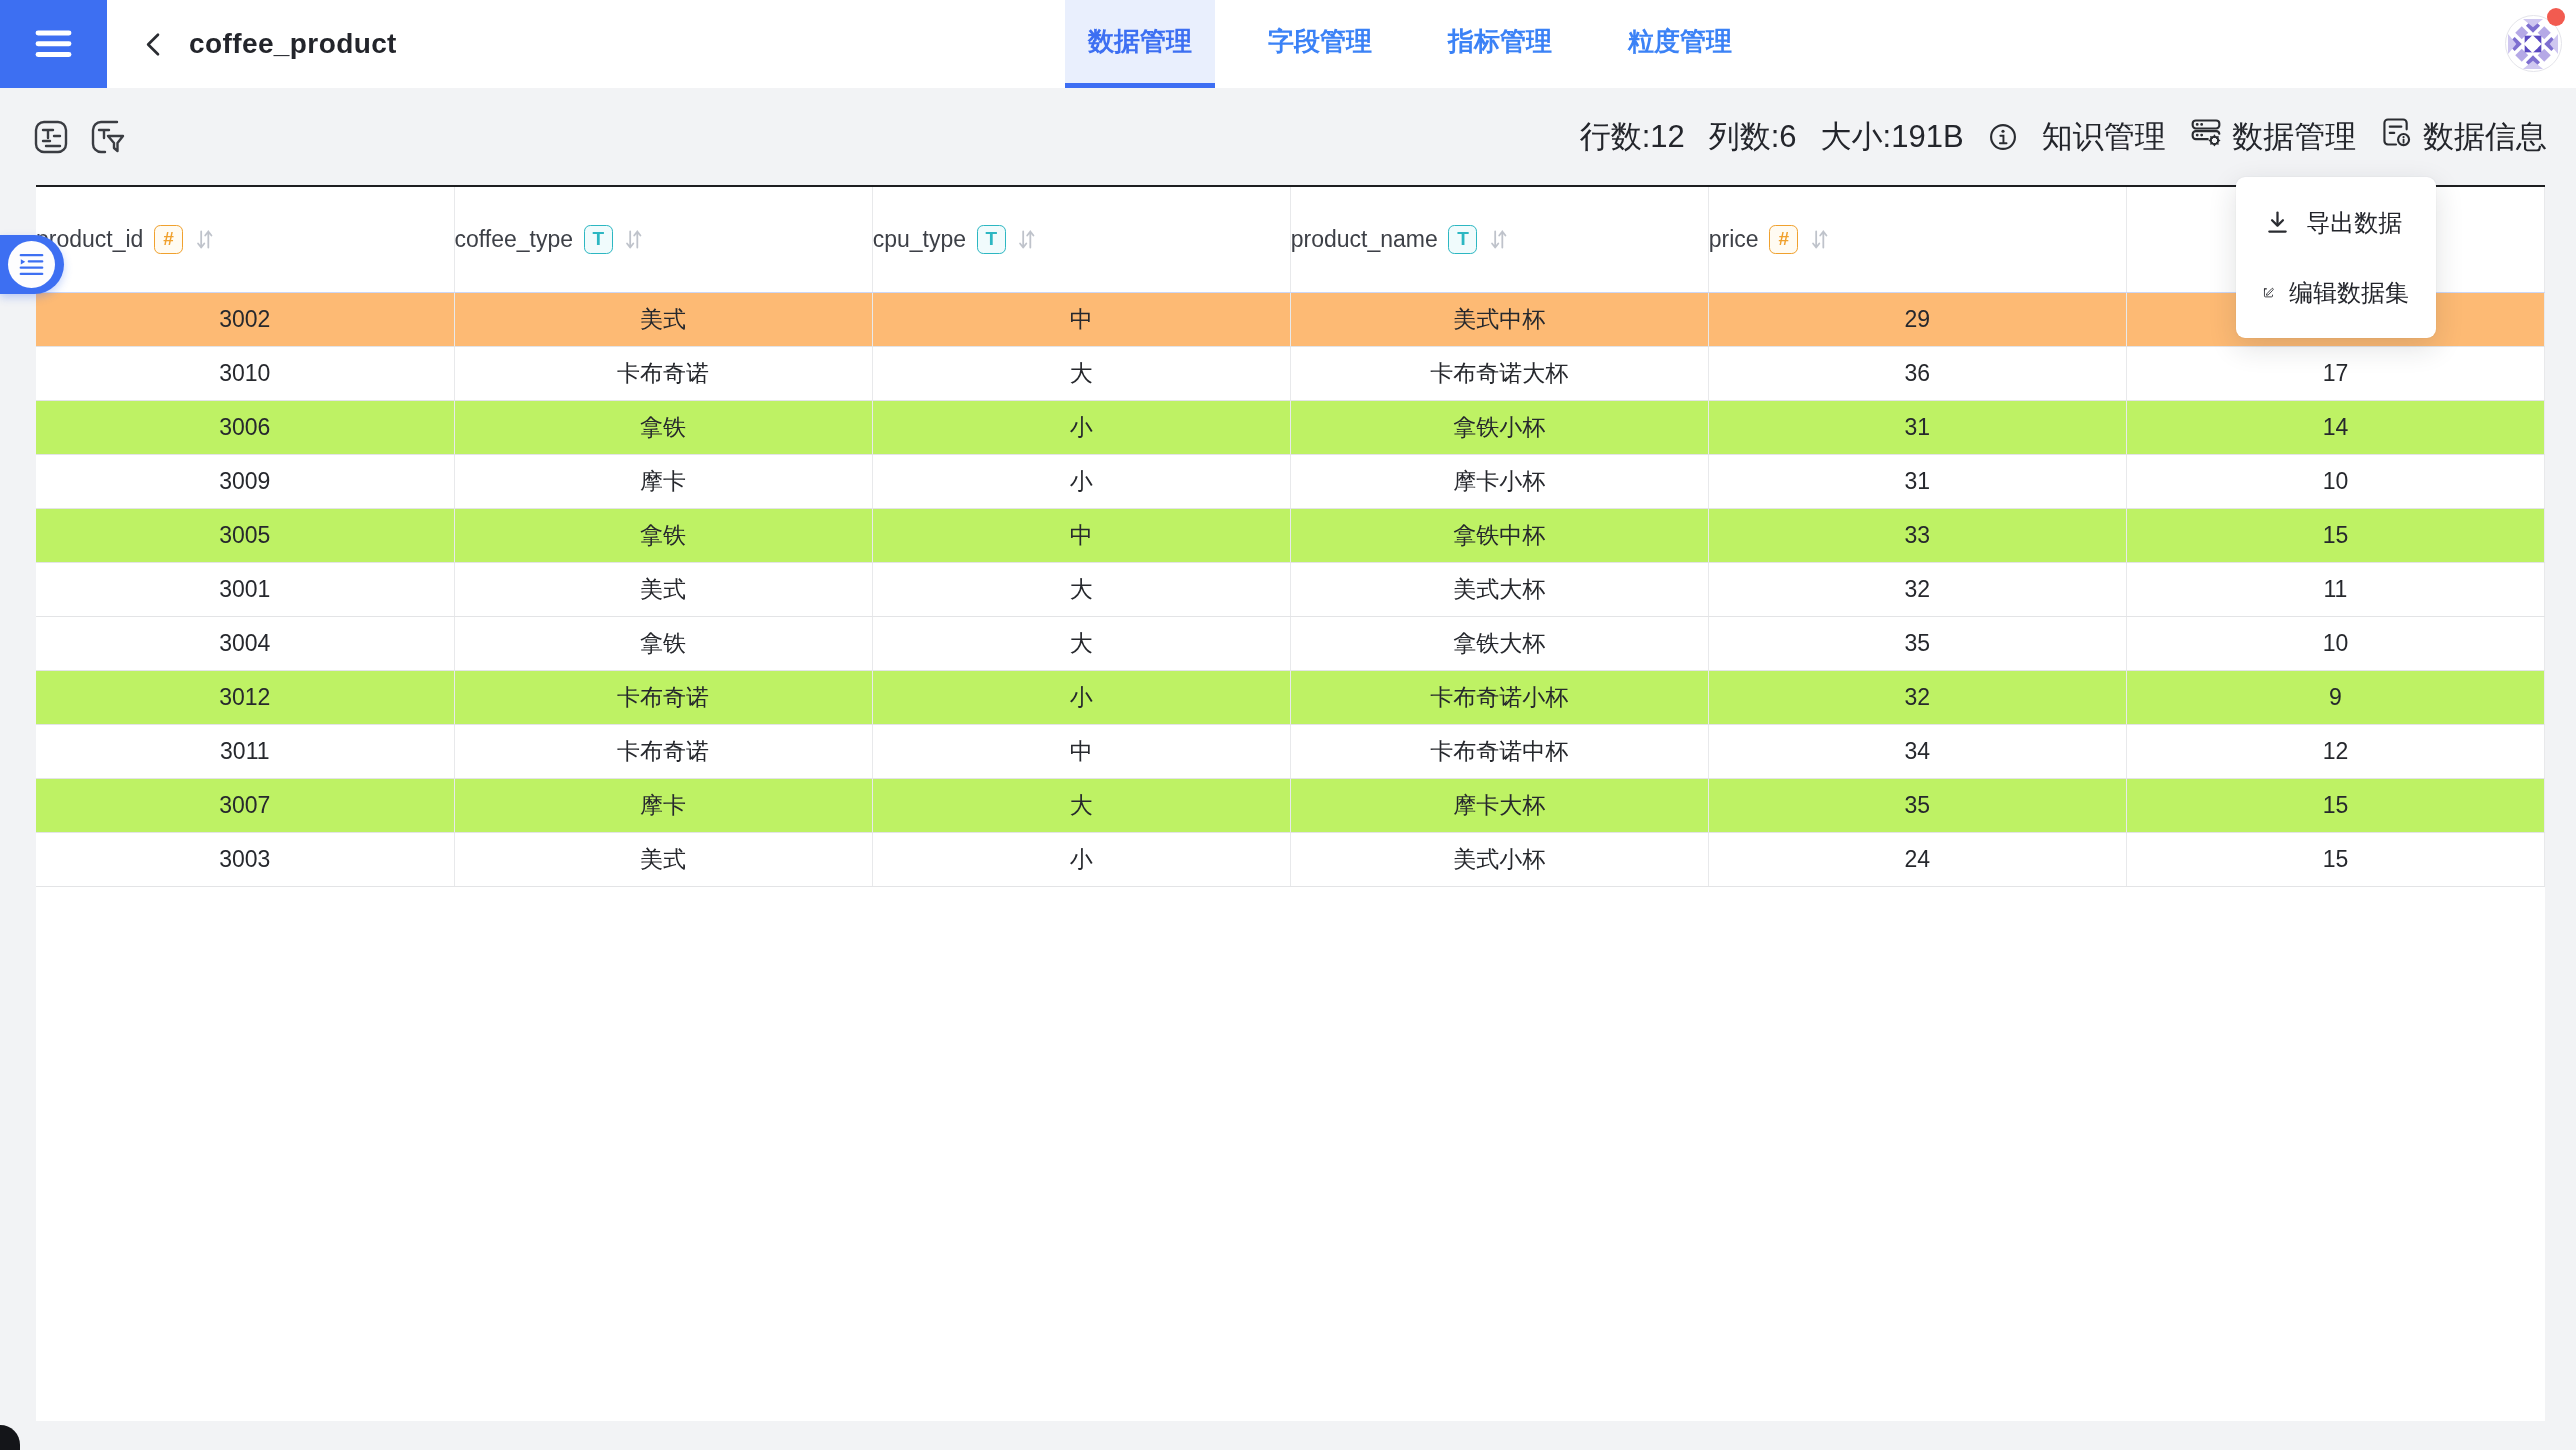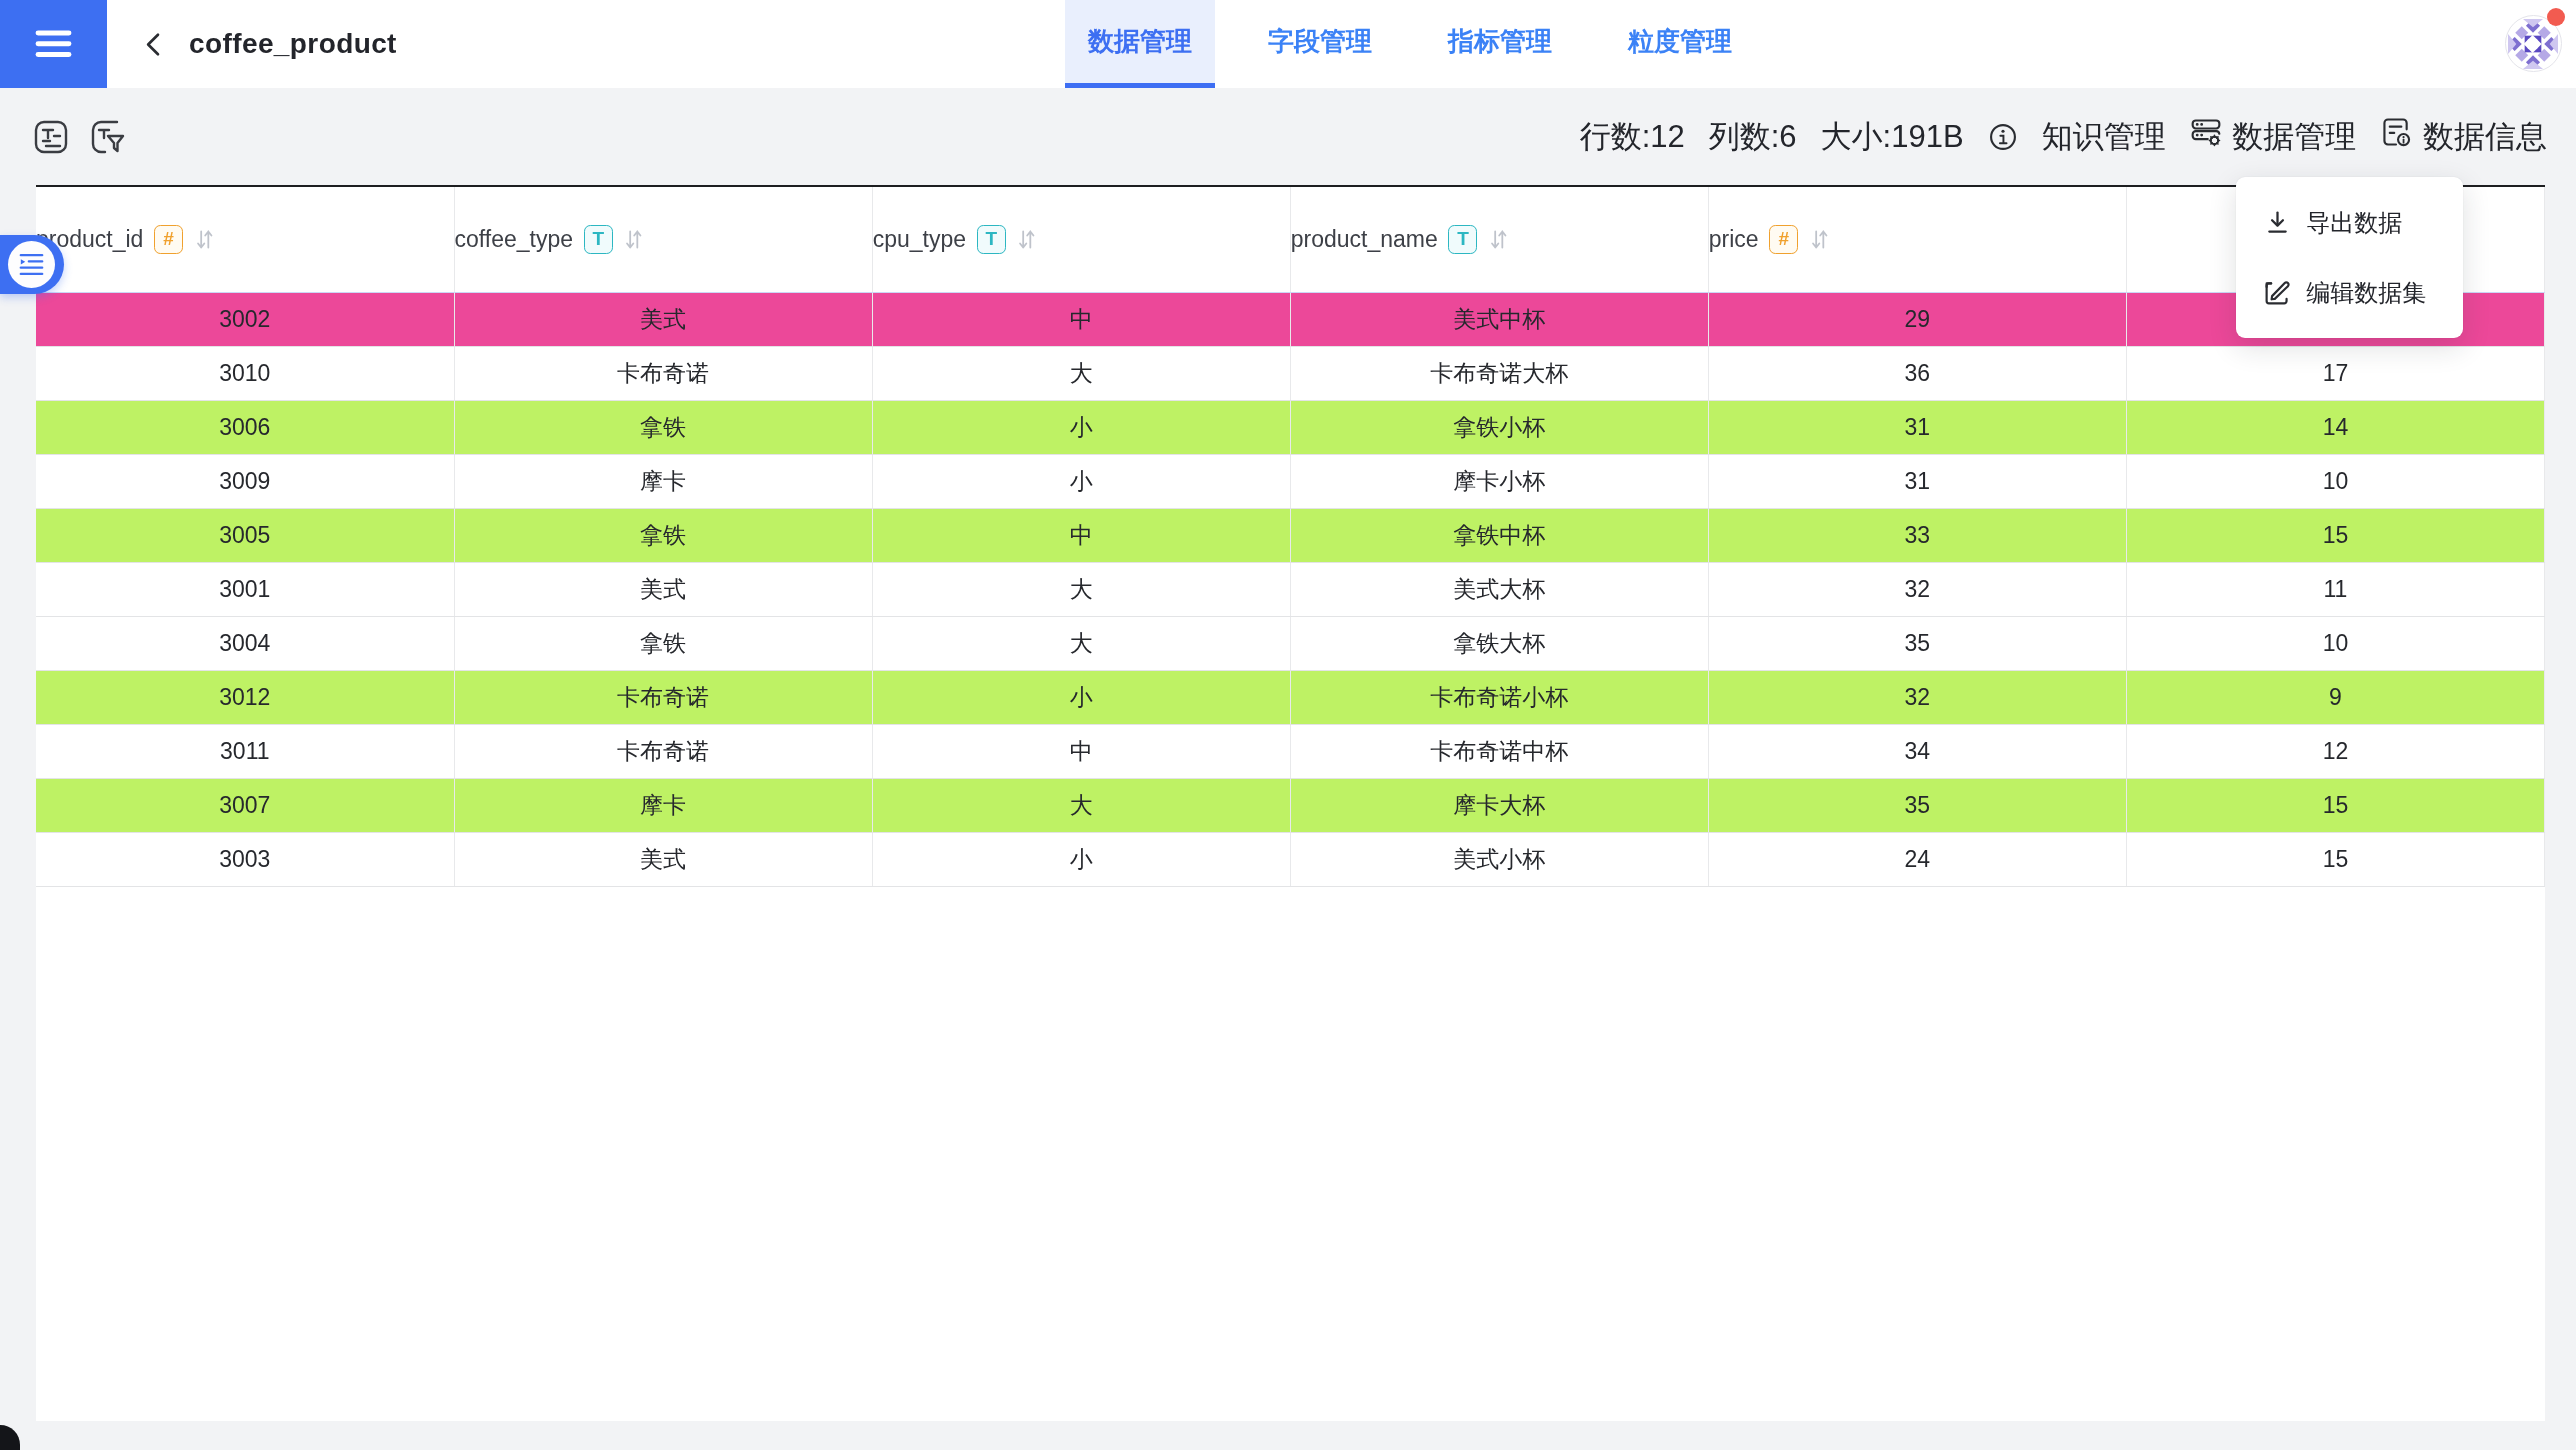--- a/index.html
+++ b/index.html
@@ -63,42 +63,42 @@
     background: #fff;
   }
   thead th:last-child { border-right: 0.9px solid #e8e9eb; }
   .th-inner { display: flex; align-items: center; gap: 10.7px; }
   tbody td {
     height: 54px; text-align: center; font-size: 23px; color: #26282d;
     border-right: 0.9px solid #e8e9eb; border-bottom: 0.9px solid #e3e4e6;
     background: #fff;
   }
   tr.stripe td { background: #bef264; }
-  tr.first-row td { background: #ec4899; }
+  tr.first-row td { background: #fdba74; }
   .badge {
     display: inline-flex; align-items: center; justify-content: center;
     width: 29px; height: 29px; border-radius: 6.3px; font-size: 19px; font-weight: 700;
   }
   .badge.number { color: #F0A12E; border: 1.8px solid #F0A12E; background: #FFFBF2; }
   .badge.text   { color: #2CB7C2; border: 1.8px solid #2CB7C2; background: #F0FBFC; }
   .sort-icon { display: inline-flex; }
   
   .float-btn {
     position: absolute; left: 0; top: 235px; width: 64px; height: 59px;
     background: #3D6FF2; border-radius: 0 29.5px 29.5px 0;
     display: flex; align-items: center; cursor: pointer; z-index: 5;
     box-shadow: 0 3.6px 9px rgba(61,111,242,.3);
   }
   .float-btn .circle {
     width: 47px; height: 47px; margin-left: 8px; background: #fdfdfe; border-radius: 50%;
     display: flex; align-items: center; justify-content: center;
   }
   
   .dropdown {
-    position: absolute; left: 2236px; top: 177px; width: 227px; z-index: 20;
+    position: absolute; left: 2236px; top: 177px; width: 200px; z-index: 20;
     background: #fff; border-radius: 9px; padding: 10.7px 0;
     box-shadow: 0 9px 29px rgba(31,35,41,.14), 0 0 1.8px rgba(31,35,41,.08);
   }
   .menu-item {
     display: flex; align-items: center; gap: 14.3px; padding: 19px 27px;
     font-size: 24px; color: #23252b; cursor: pointer; white-space: nowrap;
   }
   
   .corner {
     position: absolute; left: 0; bottom: 0; width: 19.7px; height: 25px;

